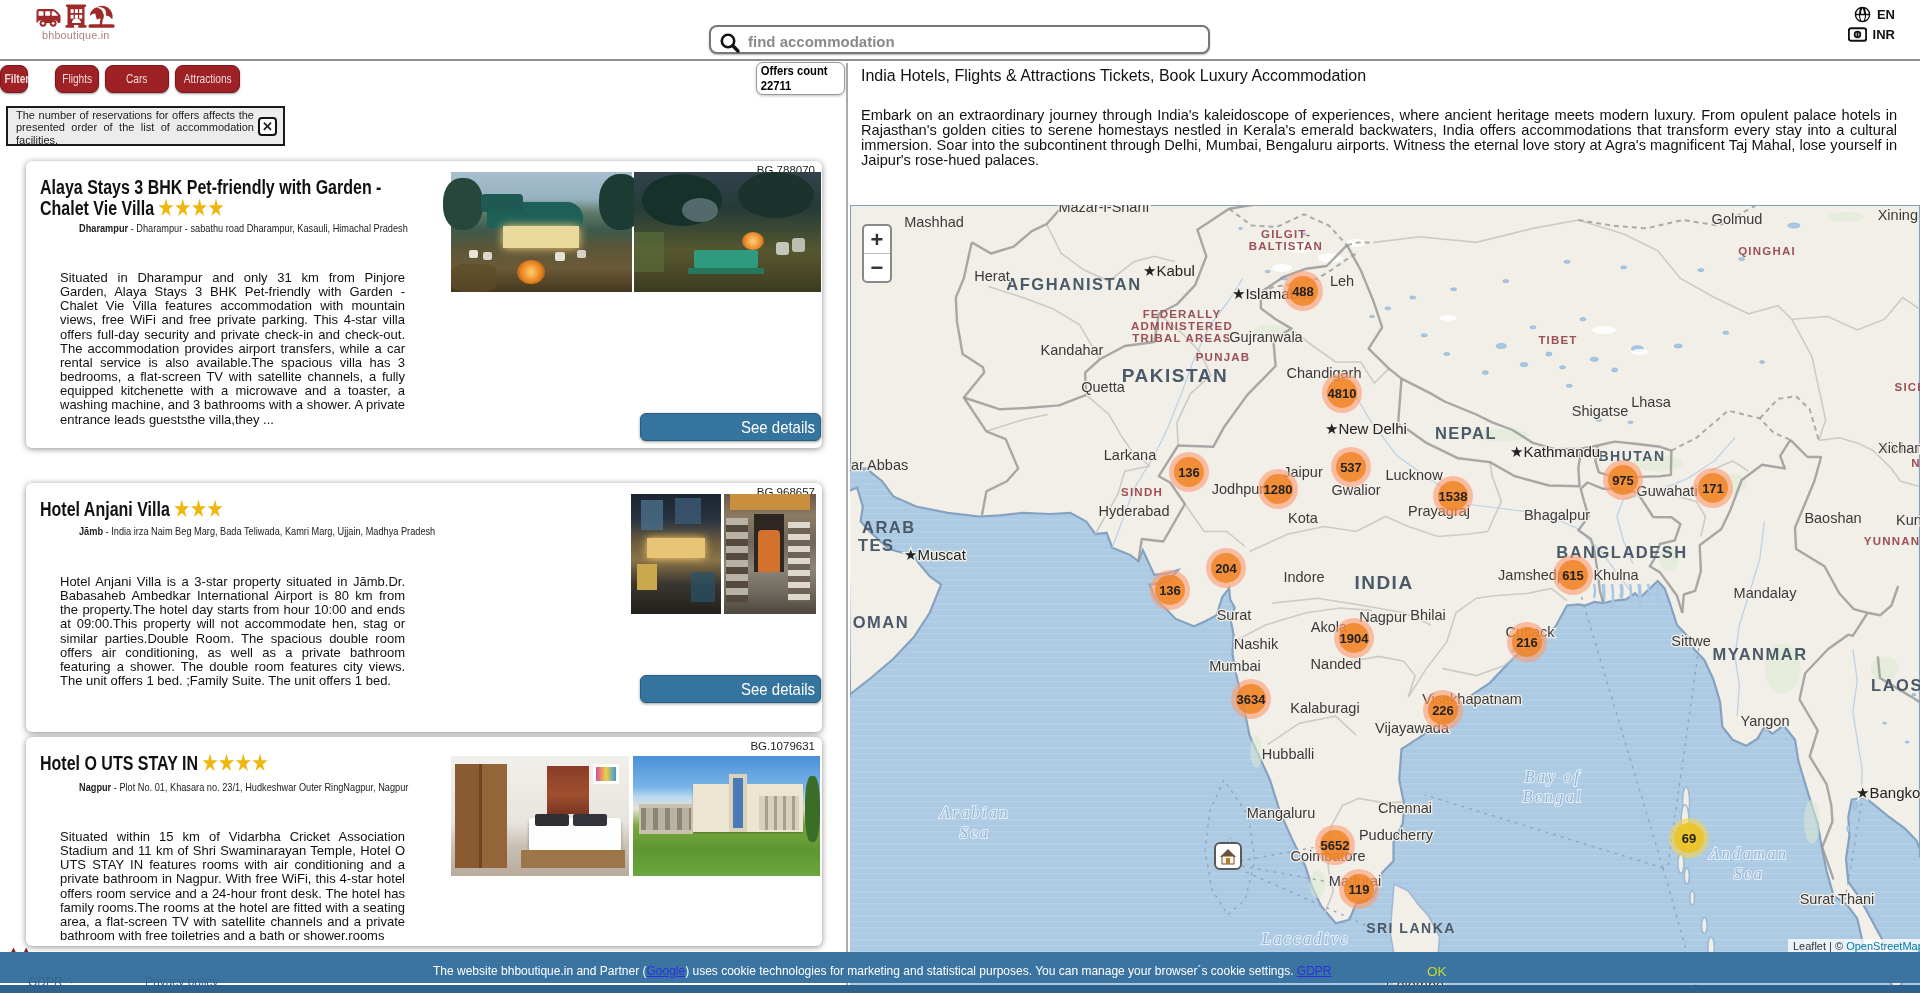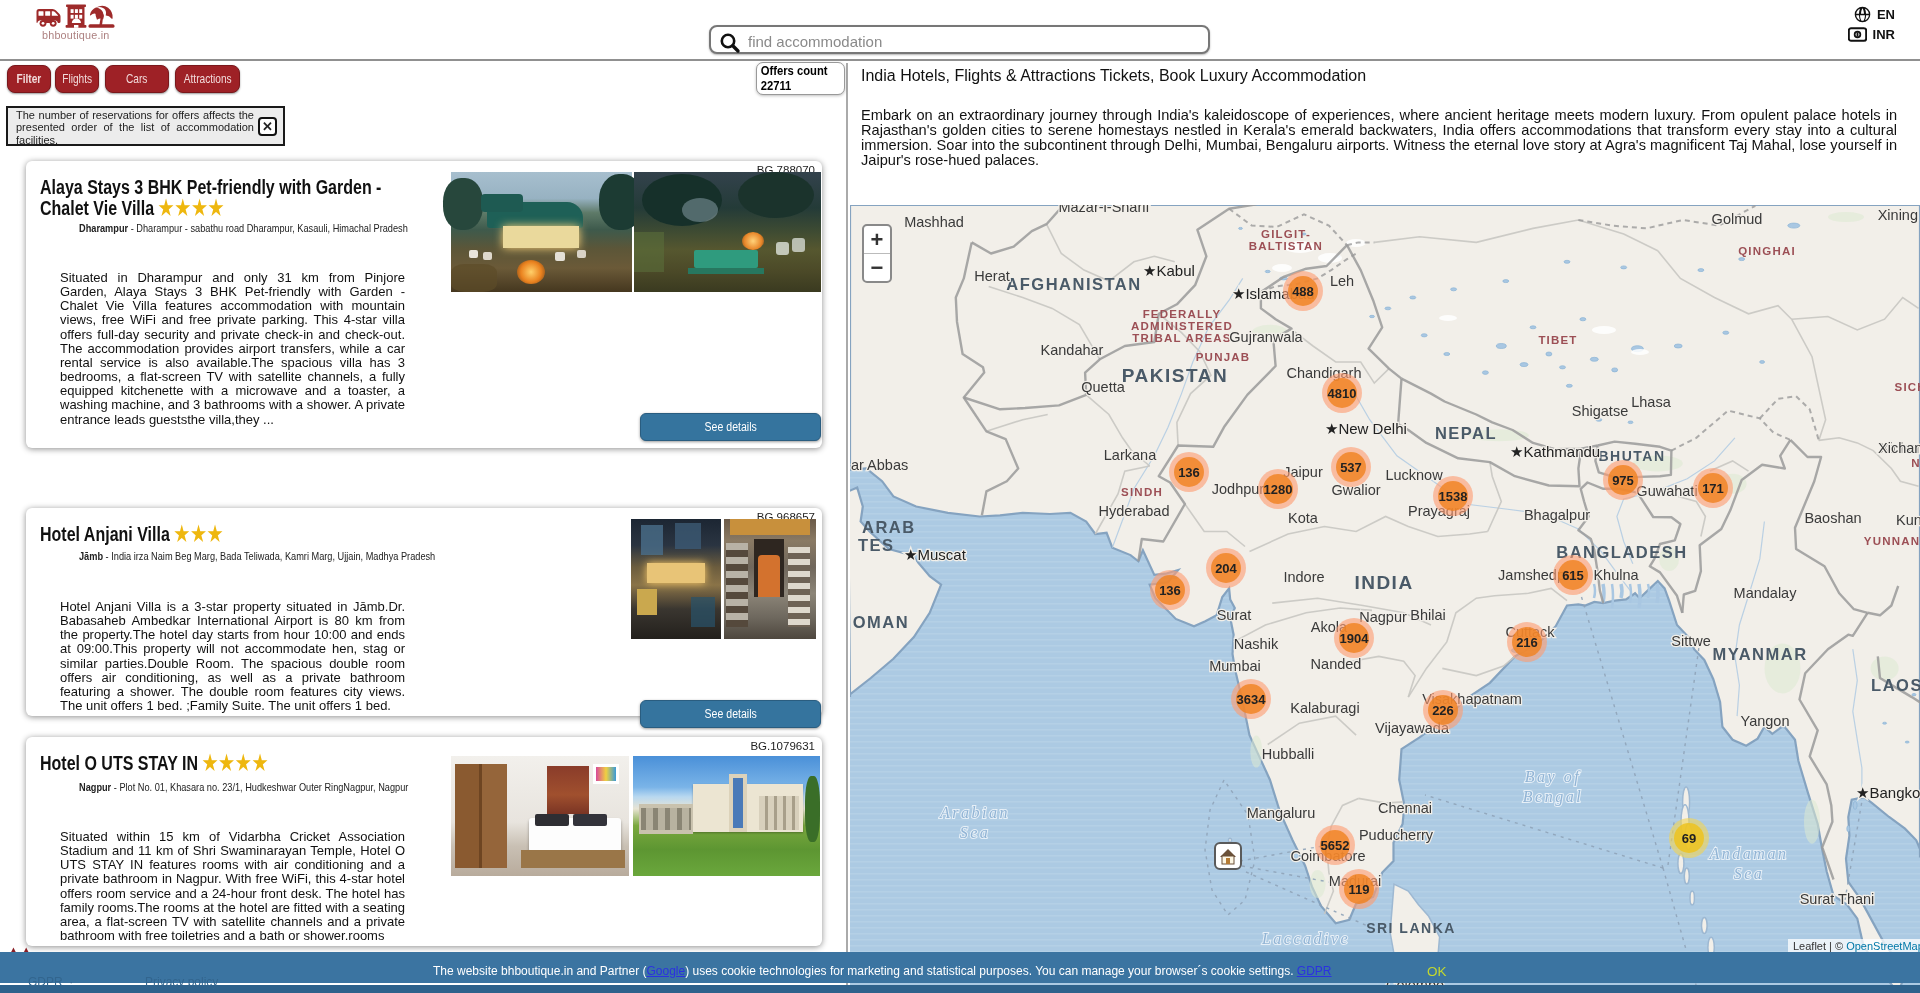--- a/index.html
+++ b/index.html
@@ -3,40 +3,40 @@
 <meta charset="utf-8">
 <title>bhboutique.in</title>
 <style>
 *{margin:0;padding:0;box-sizing:border-box}
 html,body{width:1920px;height:993px;overflow:hidden;background:#fff;font-family:"Liberation Sans",sans-serif}
 #header{position:absolute;left:0;top:0;width:1920px;height:61px;background:#fff;border-bottom:2px solid #909090;z-index:20}
 #logo{position:absolute;left:36px;top:3px}
 #logoname{position:absolute;left:42px;top:29px;font-size:10.8px;color:#ad8181;letter-spacing:.2px}
 #search{position:absolute;left:709px;top:25px;width:501px;height:29px;border:2px solid #777;border-radius:8px;background:#fff;box-shadow:0 1px 2px rgba(0,0,0,.3)}
 #search svg{position:absolute;left:7px;top:4px}
-#search span{position:absolute;left:37px;top:6px;font-size:15px;font-weight:normal;color:#8a8a8a}
+#search span{position:absolute;left:37px;top:6px;font-size:15px;font-weight:bold;color:#8a8a8a}
 .tr{position:absolute;right:25px;font-size:13px;font-weight:bold;color:#111;display:flex;align-items:center;gap:6px}
 #leftcol{position:absolute;left:0;top:63px;width:846px;height:930px;background:#fff}
 #divider{position:absolute;left:846px;top:63px;width:2px;height:930px;background:#aaa}
 .fbtn{position:absolute;top:65px;height:28px;background:#9e2126;border:1px solid #7a181c;border-radius:8px;color:#f2dbdb;font-size:13px;text-align:center;line-height:26px;box-shadow:0 1px 2px rgba(0,0,0,.4)}
 .fbtn span{display:inline-block;transform:scaleX(0.78)}
 #offers{position:absolute;left:756px;top:62px;width:89px;height:33px;background:#fff;border:1px solid #999;border-radius:7px;box-shadow:0 1px 3px rgba(0,0,0,.25);text-align:left;font-size:12.5px;font-weight:bold;line-height:15px;padding-top:1px;z-index:5}
 #offers span{display:inline-block;transform:scaleX(0.9)}
 #notice{position:absolute;left:6px;top:106px;width:279px;height:40px;background:#ececec;border:2px solid #1a1a1a;font-size:11px;color:#222;padding:1px 0 16px 8px;line-height:12.4px}
 #notice .txt{width:238px;text-align:justify}
 #nx{position:absolute;right:6px;top:9px;width:19px;height:19px;border:2px solid #111;border-radius:4px;background:#fff;text-align:center;line-height:15px;font-weight:bold;font-size:13px}
 .card{position:absolute;left:26px;width:796px;background:#fff;border-radius:6px;box-shadow:0 1px 6px rgba(0,0,0,.45);z-index:1}
 .bg{position:absolute;top:3px;right:7px;font-size:11.5px;color:#222}
 .title{position:absolute;left:14px;top:16px;width:540px;font-size:20px;font-weight:bold;color:#111;line-height:20.5px;transform:scaleX(0.8);transform-origin:0 0}
 .stars{color:#eeb70f;font-size:21px;letter-spacing:2px;white-space:nowrap}
 .loc{position:absolute;left:53px;font-size:11.5px;color:#222;white-space:nowrap;transform:scaleX(0.8);transform-origin:0 0}
 .desc{position:absolute;left:34px;width:345px;font-size:13px;line-height:14.15px;color:#111;text-align:justify}
 .imgs{position:absolute;top:11px;left:425px;height:120px}
 .imgs div{position:absolute;top:0;height:120px}
-.see{position:absolute;width:181px;height:28px;background:#35749e;border:1px solid #2a5d80;border-radius:6px;color:#fff;font-size:12px;text-align:center;line-height:27px;box-shadow:0 1px 3px rgba(0,0,0,.4)}
+.see{position:absolute;width:181px;height:28px;background:#35749e;border:1px solid #2a5d80;border-radius:6px;color:#fff;font-size:17px;text-align:right;line-height:27px;box-shadow:0 1px 3px rgba(0,0,0,.4)}
 .see span{display:inline-block;transform:scaleX(0.88)}
 #rightcol{position:absolute;left:848px;top:63px;width:1072px;height:930px;background:#fff}
 #rtitle{position:absolute;left:13px;top:4px;font-size:16px;font-weight:normal;color:#111}
 #rdesc{position:absolute;left:13px;top:45px;width:1036px;font-size:14.6px;line-height:15px;color:#111;text-align:justify}
 #mapwrap{position:absolute;left:850px;top:205px;width:1070px;height:788px;z-index:2}
 #zoomctl{position:absolute;left:862px;top:224px;width:30px;height:59px;background:#fff;border:2px solid #898989;border-radius:5px;z-index:6}
 #zoomctl div{width:26px;height:28px;text-align:center;font-size:22px;font-weight:bold;color:#333;line-height:28px}
 #zoomctl .zp{border-bottom:1px solid #bbb}
 #cookie{position:absolute;left:0;top:952px;width:1920px;height:31px;background:#3b74a1;z-index:30;font-size:12px;color:#fff}
 #cookie .ctext{position:absolute;left:433px;top:12px}
@@ -98,21 +98,21 @@
   <div class="tr" style="top:27px">
     <svg width="19" height="15" viewBox="0 0 24 18">
         <rect x="1" y="1" width="22" height="16" rx="3" fill="none" stroke="#111" stroke-width="2.6"></rect>
         <circle cx="12" cy="9" r="3.6" fill="none" stroke="#111" stroke-width="2.2"></circle>
         <rect x="10.8" y="6.2" width="2.4" height="5.6" fill="#111"></rect>
       </svg>
     <span>INR</span>
   </div>
 </div>
 
-<div class="fbtn" style="left:7px;width:44px;font-weight:bold"><span>Filter</span></div>
+<div class="fbtn" style="left:0;width:28px;font-weight:bold"><span>Filter</span></div>
 <div class="fbtn" style="left:55px;width:44px"><span>Flights</span></div>
 <div class="fbtn" style="left:105px;width:64px"><span>Cars</span></div>
 <div class="fbtn" style="left:175px;width:65px"><span>Attractions</span></div>
 <div id="offers"><span>Offers count<br>22711</span></div>
 <div id="notice">
     <div class="txt">The number of reservations for offers affects the presented order of the list of accommodation facilities.</div>
     <div id="nx">✕</div>
   </div>
 
 <div class="card" style="top:161px;height:287px">
@@ -142,21 +142,21 @@
       <div style="position:absolute;left:54px;top:96px;width:76px;height:6px;background:#27775f"></div>
       <div style="position:absolute;left:108px;top:60px;width:22px;height:18px;background:radial-gradient(circle,#ffd27a 0%,#e8872a 60%,#6b4418 100%);border-radius:50%"></div>
       <div style="position:absolute;left:142px;top:70px;width:13px;height:13px;background:#dfe3dc;opacity:.8;border-radius:3px"></div>
       <div style="position:absolute;left:158px;top:66px;width:13px;height:14px;background:#d5d9d2;opacity:.8;border-radius:3px"></div>
       <div style="position:absolute;left:0px;top:60px;width:30px;height:40px;background:#5a6e3a;opacity:.6"></div>
     </div>
   </div>
   <div class="see" style="left:614px;top:252px"><span>See details</span></div>
 </div>
 
-<div class="card" style="top:508px;height:208px">
+<div class="card" style="top:483px;height:249px">
   <div class="bg">BG.968657</div>
   <div class="title">Hotel Anjani Villa <span class="stars">★★★</span></div>
   <div class="loc" style="top:42px"><b>Jāmb</b> - India irza Naim Beg Marg, Bada Teliwada, Kamri Marg, Ujjain, Madhya Pradesh</div>
   <div class="desc" style="top:92px">Hotel Anjani Villa is a 3-star property situated in Jāmb.Dr. Babasaheb Ambedkar International Airport is 80 km from the property.The hotel day starts from hour 10:00 and ends at 09:00.This property will not accommodate hen, stag or similar parties.Double Room. The spacious double room offers air conditioning, as well as a private bathroom featuring a shower. The double room features city views. The unit offers 1 bed. ;Family Suite. The unit offers 1 bed.</div>
   <div class="imgs" style="left:605px">
     <div style="left:0;width:90px;background:linear-gradient(180deg,#1c2633 0%,#2a3441 22%,#6b5c3e 40%,#8a7348 55%,#3a3630 75%,#23201c 100%)">
       <div style="position:absolute;left:10px;top:6px;width:22px;height:30px;background:#4a6e8a;opacity:.8"></div>
       <div style="position:absolute;left:44px;top:4px;width:26px;height:26px;background:#3c5a74;opacity:.8"></div>
       <div style="position:absolute;left:16px;top:44px;width:58px;height:20px;background:#e8c477;box-shadow:0 0 8px #ffce6b"></div>
       <div style="position:absolute;left:6px;top:70px;width:20px;height:26px;background:#caa84e"></div>

